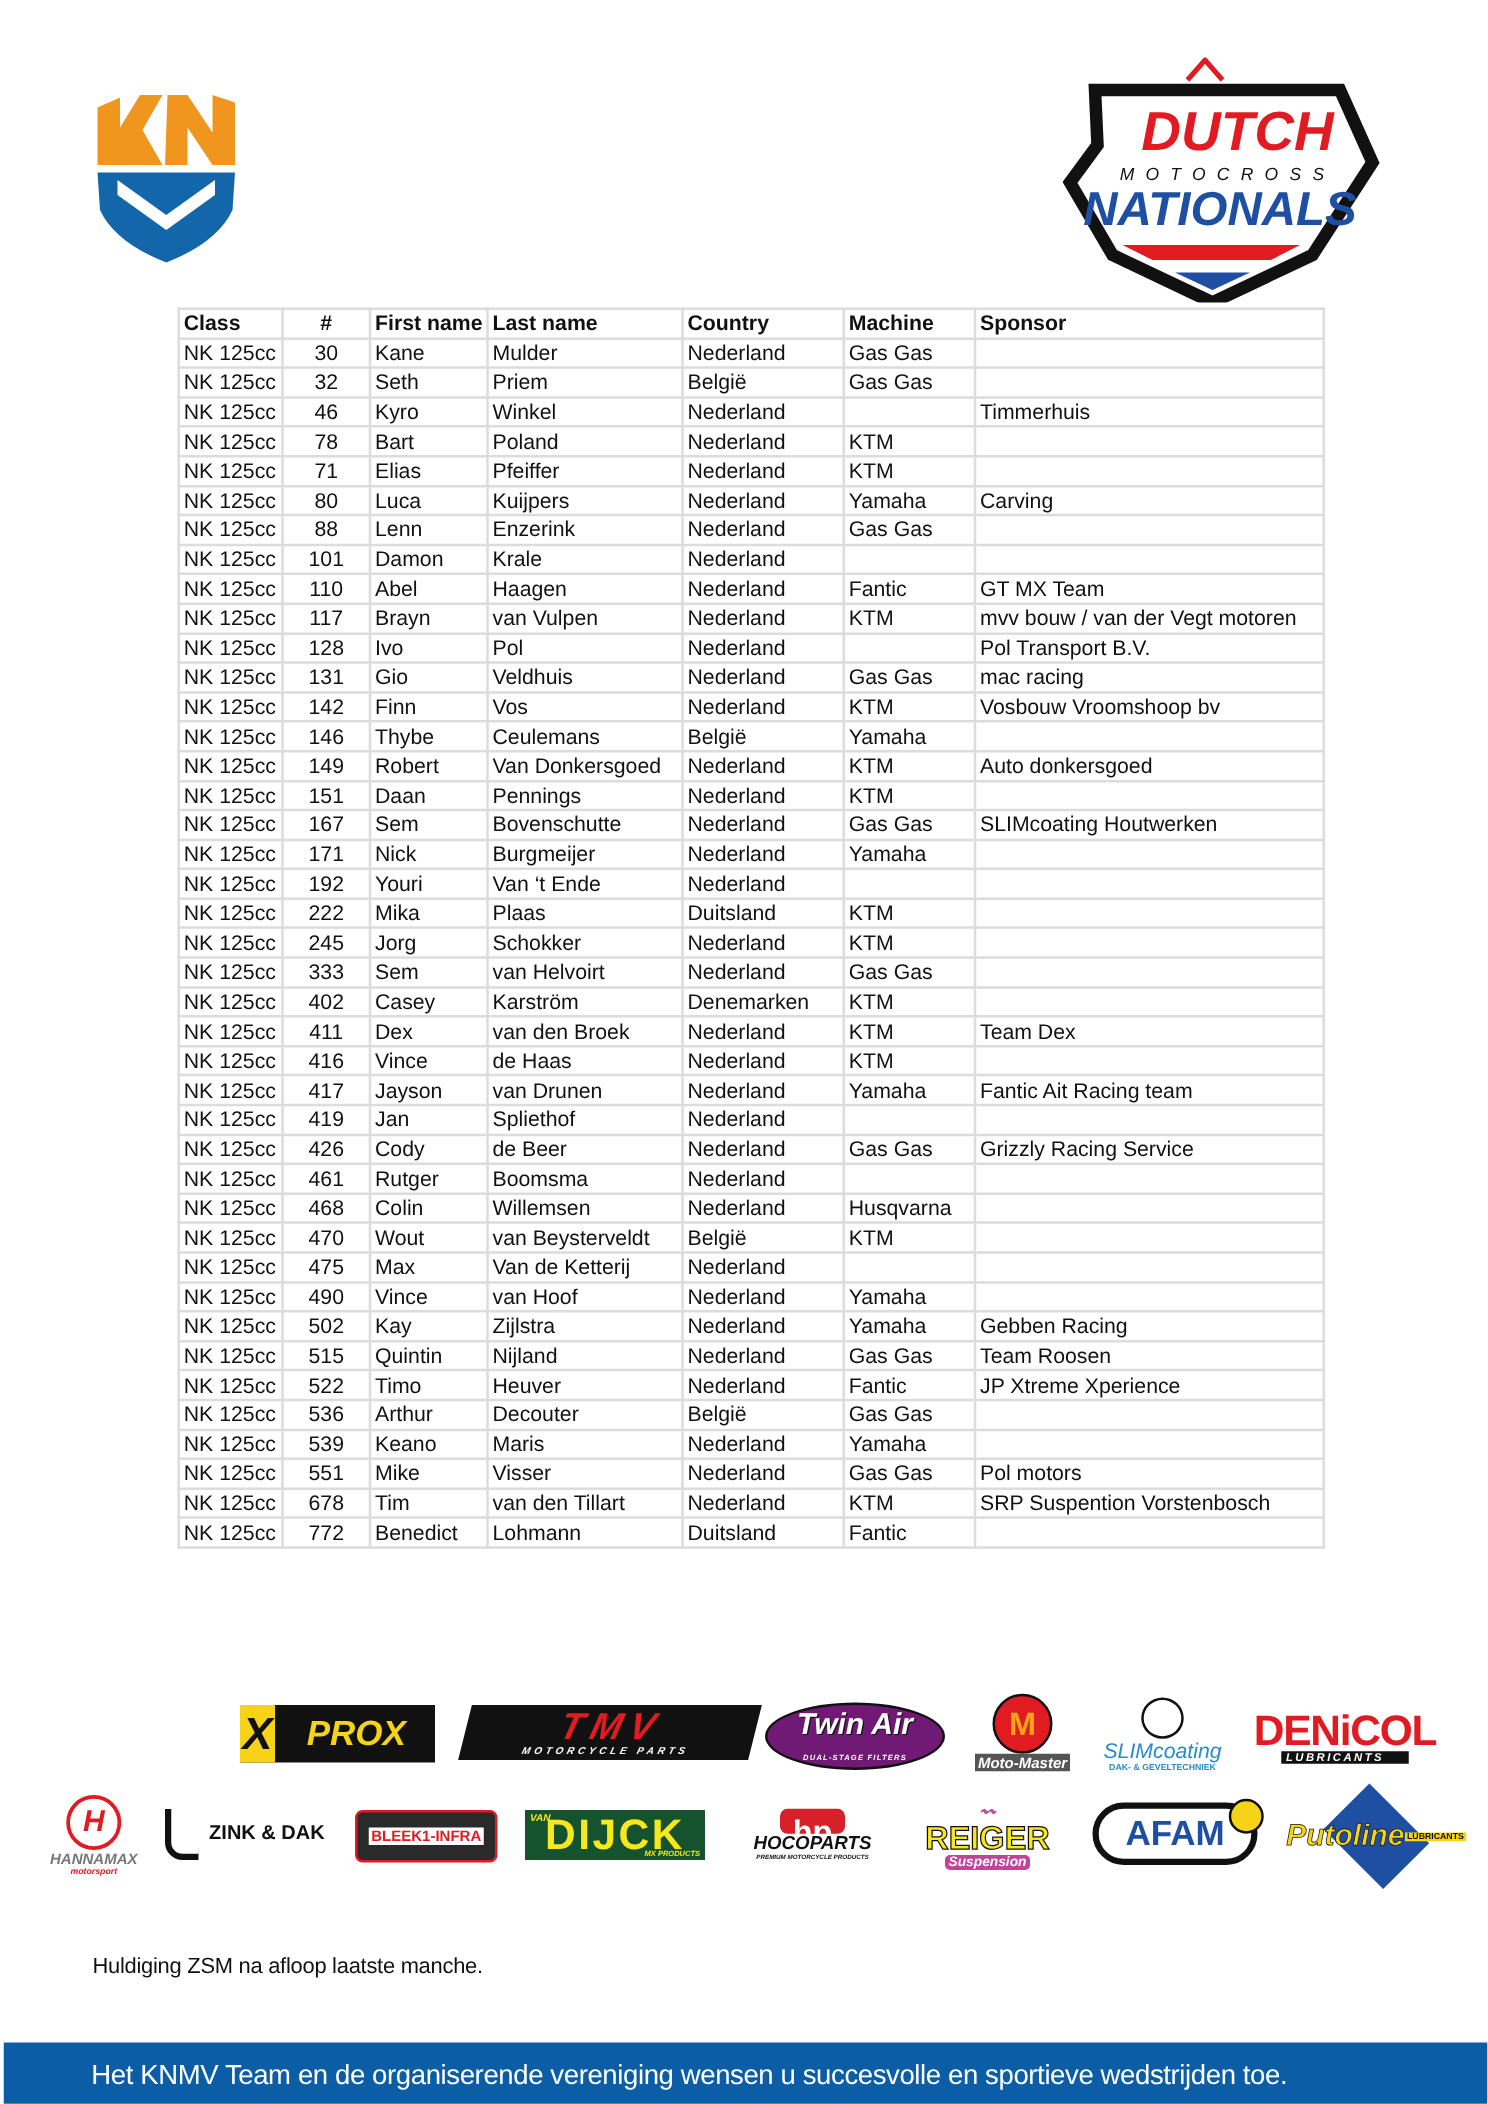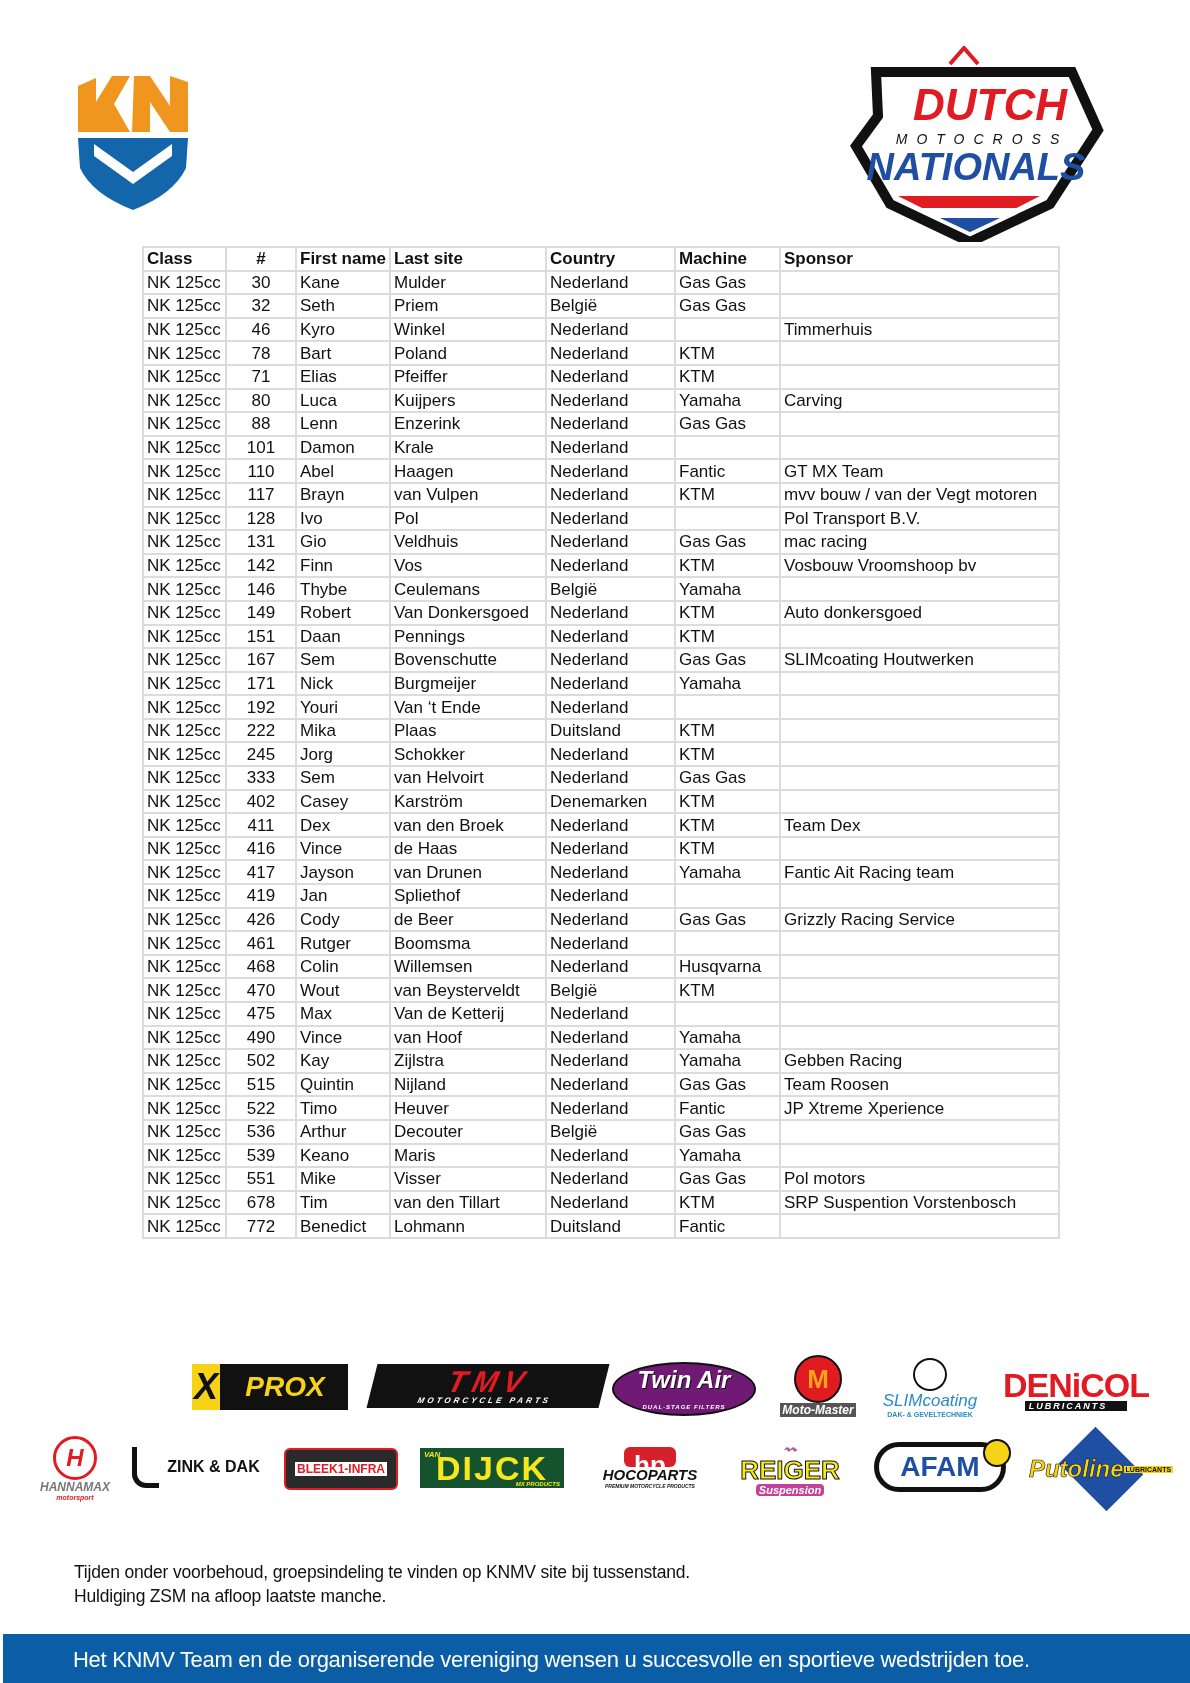--- a/index.html
+++ b/index.html
@@ -40,21 +40,21 @@
     <text x="126" y="134" text-anchor="middle" font-family="Liberation Sans, sans-serif" font-weight="bold" font-style="italic" font-size="38" fill="#1e4fa3">NATIONALS</text>
   </svg>
 </div>
 
 <table class="entries">
   <thead>
     <tr>
       <th class="c-class">Class</th>
       <th class="c-num">#</th>
       <th class="c-first">First name</th>
-      <th class="c-last">Last site</th>
+      <th class="c-last">Last name</th>
       <th class="c-country">Country</th>
       <th class="c-machine">Machine</th>
       <th class="c-sponsor">Sponsor</th>
     </tr>
   </thead>
   <tbody id="rows">
       <tr>
         <td class="c-class">NK 125cc</td>
         <td class="c-num">30</td>
         <td class="c-first">Kane</td>
@@ -488,16 +488,15 @@
   <div class="sp" style="left:1046px;top:92px;width:110px;height:58px;">
     <span style="position:absolute;width:52px;height:52px;background:#1e4fa3;transform:rotate(45deg) scaleX(1.3);"></span>
     <span style="position:relative;display:flex;flex-direction:row;align-items:center;">
       <span style="font-size:24px;line-height:24px;color:#f6d317;-webkit-text-stroke:0.6px #111;">Putoline</span>
       <span style="font-size:7px;color:#111;background:#f6d317;padding:0 2px;font-style:normal;">LUBRICANTS</span>
     </span>
   </div>
 </div>
 
 <div class="foot-notes">
-  <div>Tijden onder voorbehoud, groepsindeling te vinden op KNMV site bij tussenstand.</div>
   <div>Huldiging ZSM na afloop laatste manche.</div>
 </div>
 <div class="foot-band">Het KNMV Team en de organiserende vereniging wensen u succesvolle en sportieve wedstrijden toe.</div>
 
 </body></html>

